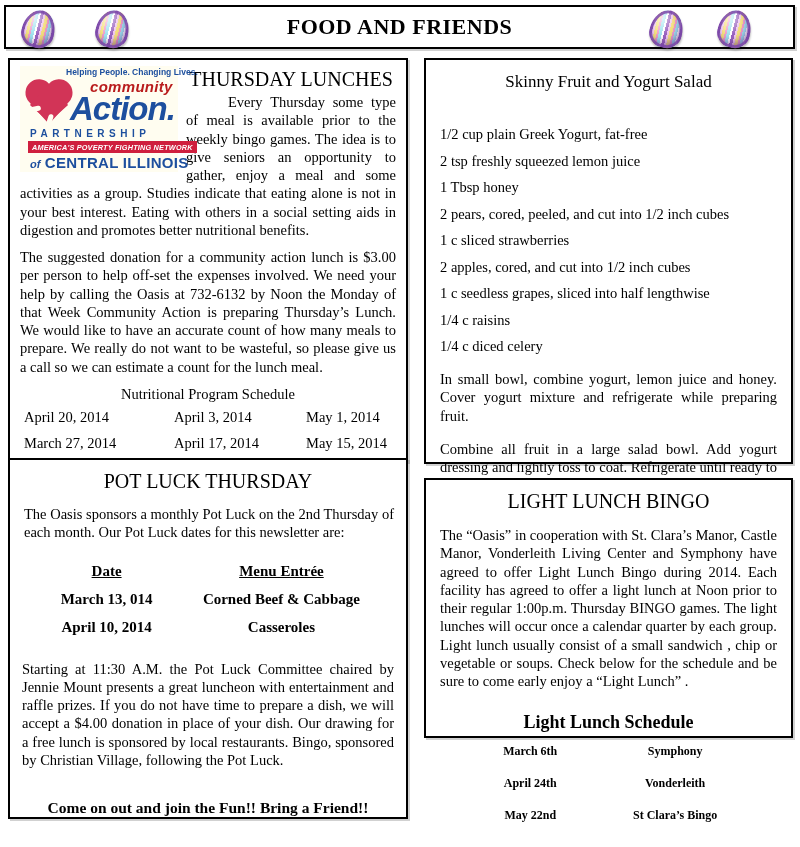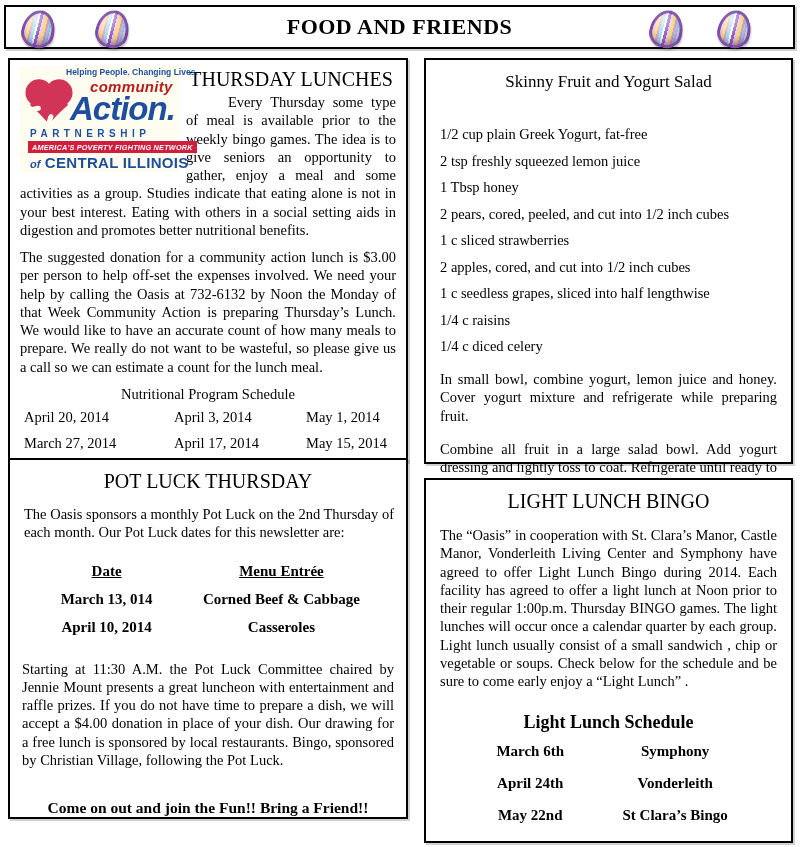--- a/index.html
+++ b/index.html
@@ -34,21 +34,21 @@
   .egg3 { left:644px; } .egg4 { left:712px; }
 
   
   .box {
     position:absolute; border:2px solid #000; background:#fff;
     box-shadow:2px 2px 0 rgba(0,0,0,.18);
   }
   .box-tl { left:8px;   top:58px;  width:400px; height:404px; padding:6px 10px; }
   .box-tr { left:424px; top:58px;  width:369px; height:406px; padding:10px 14px; }
   .box-bl { left:8px;   top:458px; width:400px; height:361px; padding:8px 12px; }
-  .box-br { left:424px; top:478px; width:369px; height:365px; padding:8px 14px; }
+  .box-br { left:424px; top:478px; width:369px; height:260px; padding:8px 14px; }
 
   .section-title {
     text-align:center; font-weight:normal; font-size:20px;
     font-family:"Liberation Serif", serif; margin-top:2px;
   }
   p.body-text {
     font-size:14.5px; line-height:1.26; text-align:justify; margin-top:9px;
   }
   p.first { text-indent:42px; margin-top:2px; }
 
@@ -110,21 +110,21 @@
   .box-bl .intro { margin-top:12px; padding-left:2px; }
   table.potluck { width:94%; margin:16px auto 0; border-collapse:collapse; }
   table.potluck td { text-align:center; font-weight:bold; font-size:15px; height:28px; }
   table.potluck td.c1 { width:42%; }
   table.potluck .hdr { text-decoration:underline; }
   .closing { text-align:center; font-weight:bold; font-size:15.5px; margin-top:30px; }
 
   
   .ll-sched-title { text-align:center; font-weight:bold; font-size:18px; margin-top:22px; }
   table.llsched { width:86%; margin:2px auto 0; border-collapse:collapse; }
-  table.llsched td { text-align:center; font-weight:bold; font-size:15px; height:32px; }
+  table.llsched td { text-align:center; font-weight:bold; font-size:12px; height:32px; }
   table.llsched td.c1 { width:46%; }
 </style>
 </head>
 <body>
 
 <header class="masthead">
   <span class="egg egg1"></span>
   <span class="egg egg2"></span>
   <h1>FOOD AND FRIENDS</h1>
   <span class="egg egg3"></span>

